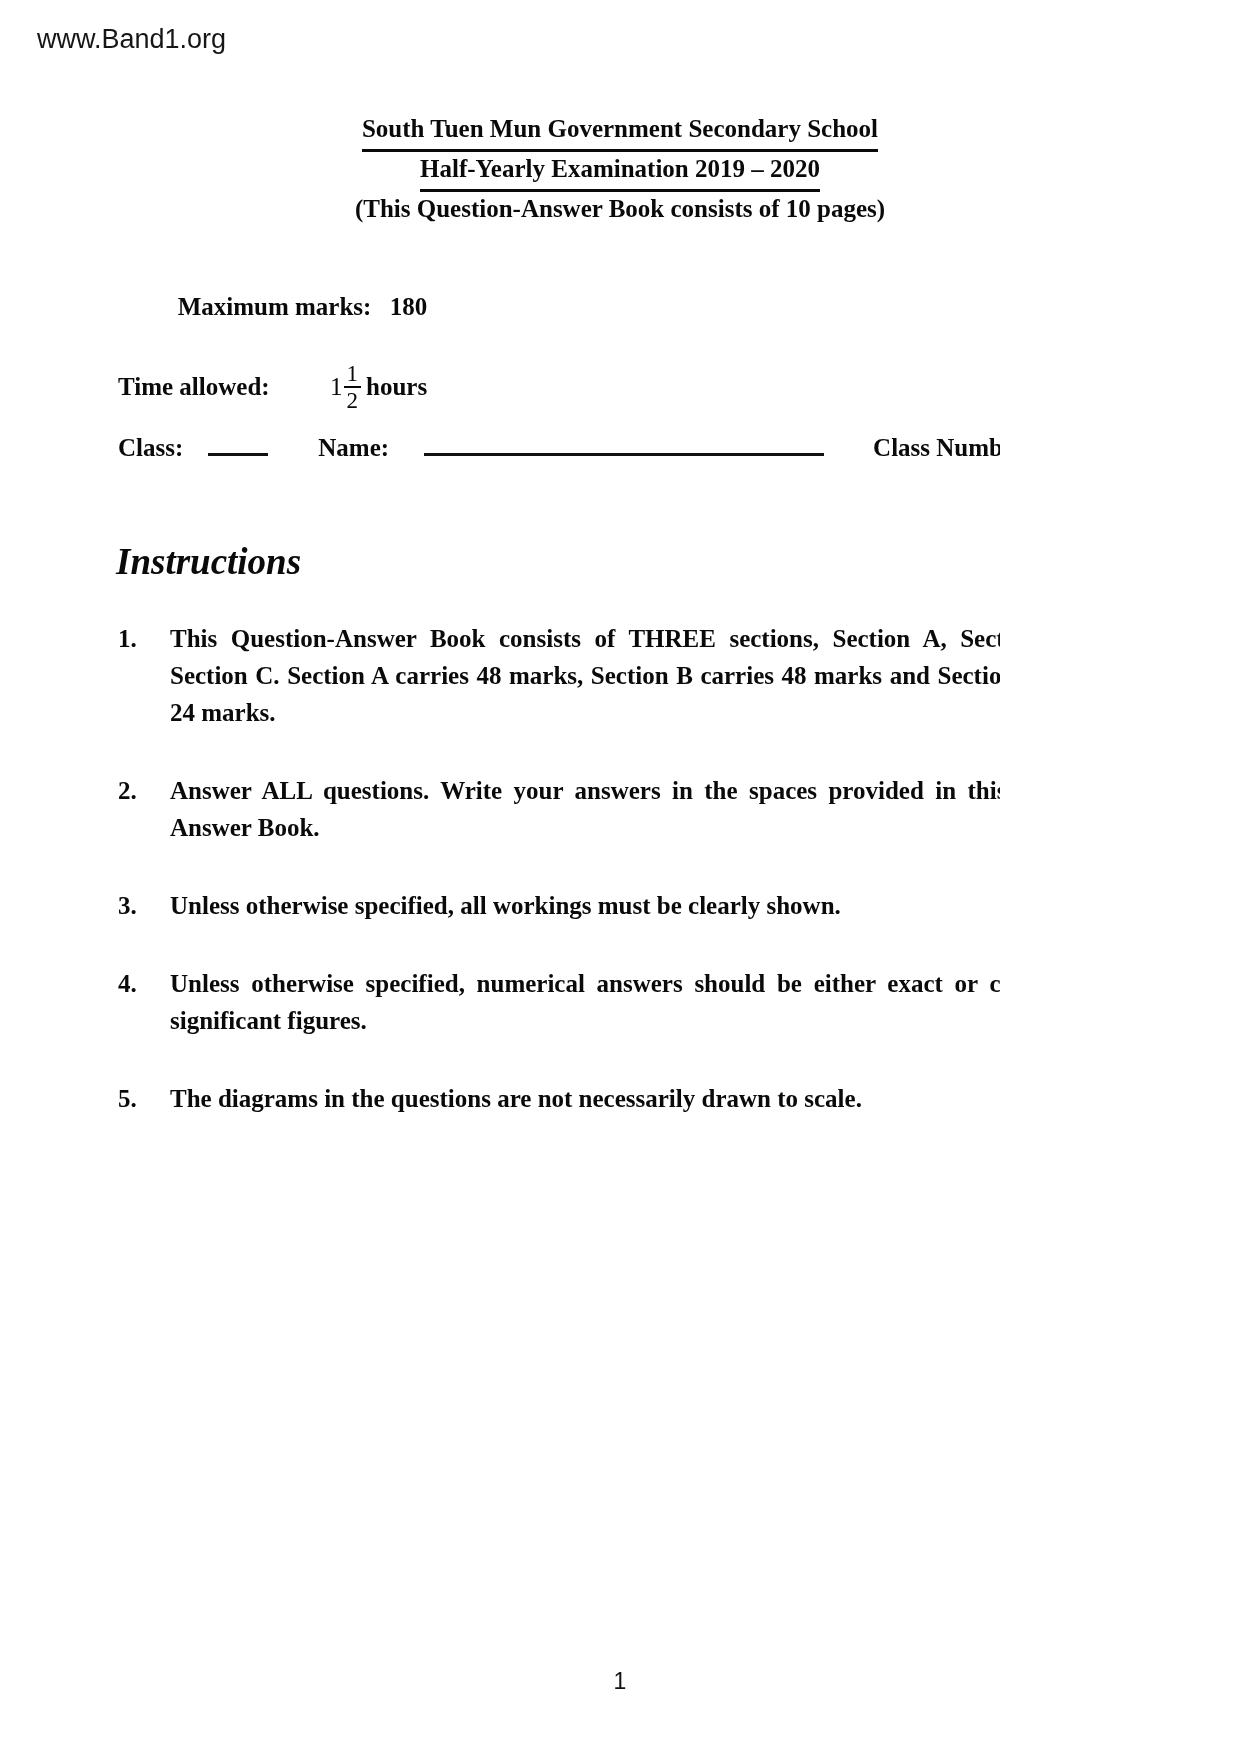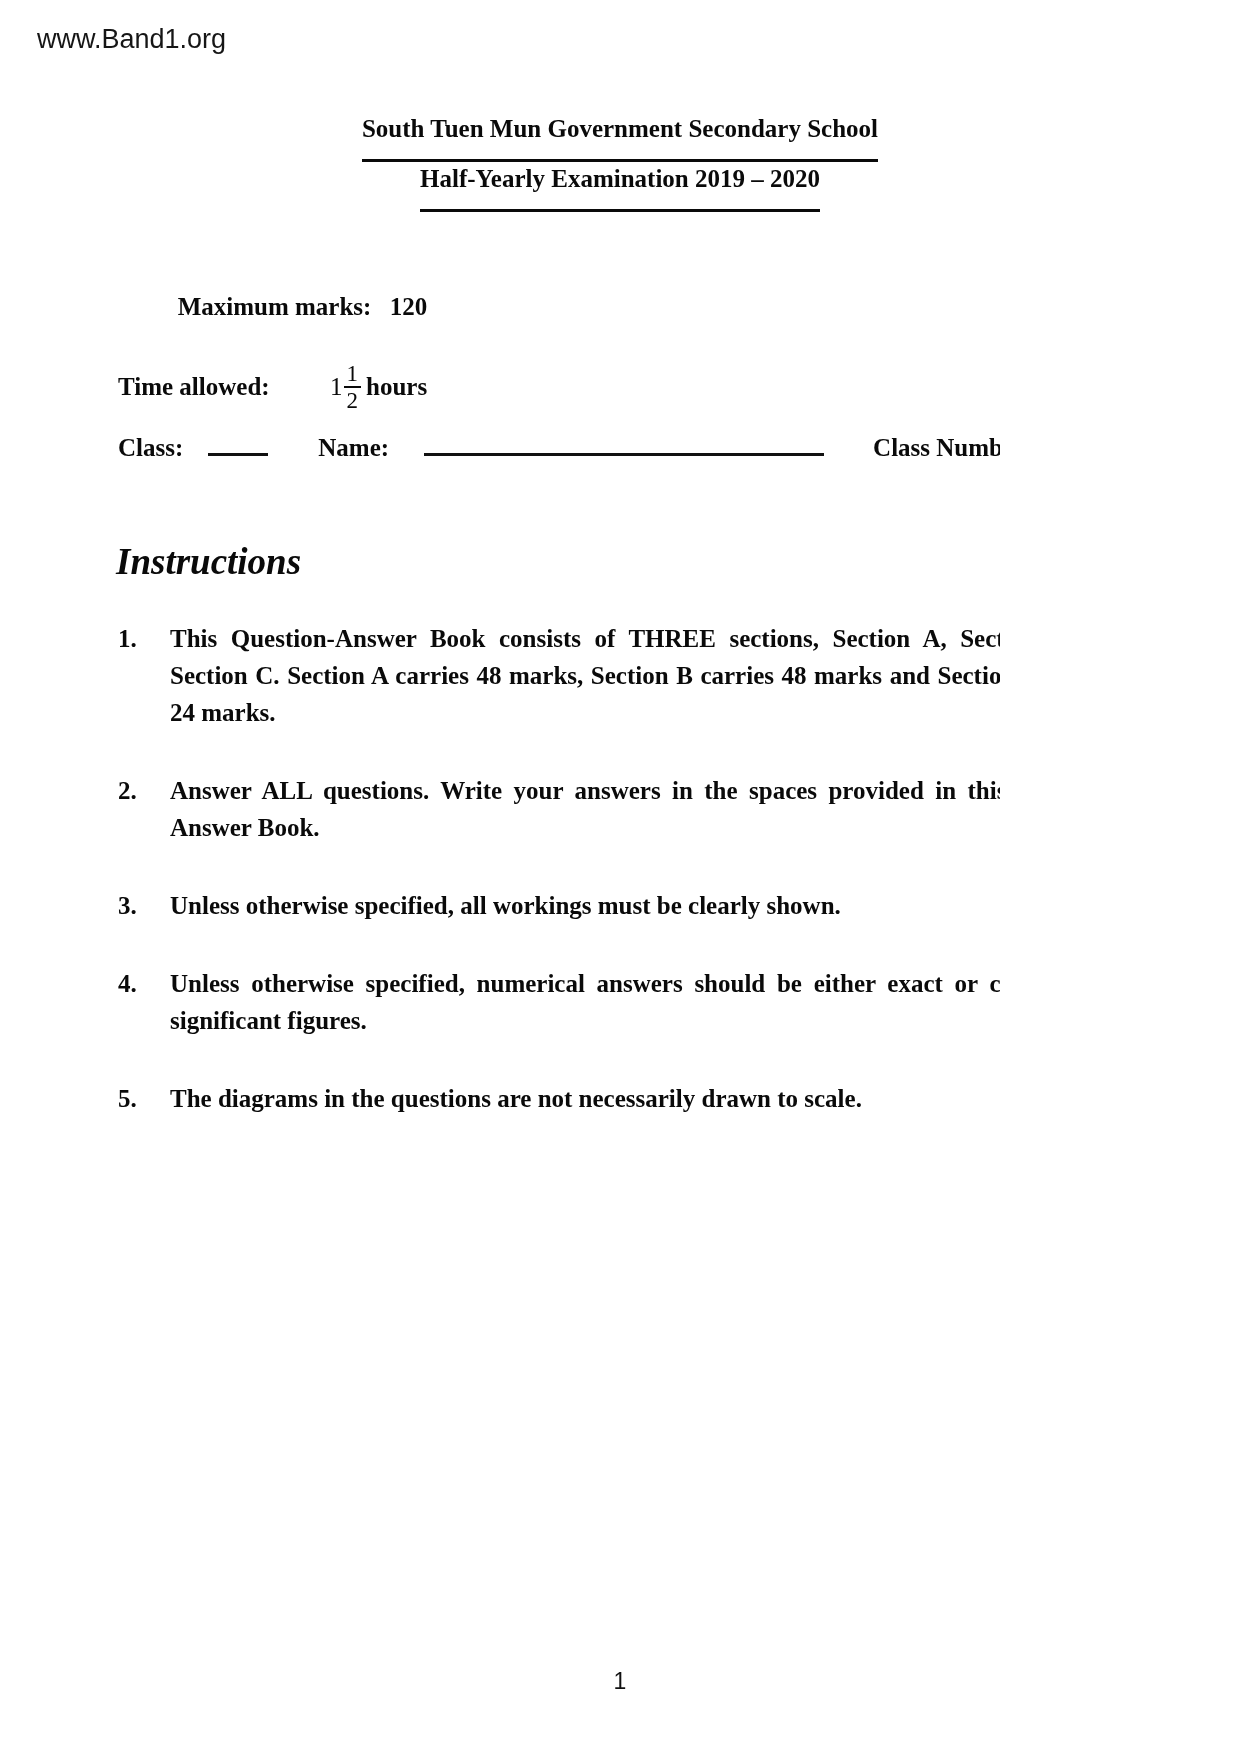--- a/index.html
+++ b/index.html
@@ -31,21 +31,21 @@
     width: 1240px;
     text-align: center;
     font-weight: bold;
     font-size: 25px;
     line-height: 33px;
   }
   .title-block .line { display: block; }
   .title-block .u {
     display: inline-block;
     border-bottom: 3px solid #0a0a0a;
-    padding-bottom: 14px;
+    padding-bottom: 4px;
   }
 
   
   .info-block { position: absolute; left: 118px; top: 293px; }
   .info-row { display: flex; align-items: baseline; font-weight: bold; font-size: 25px; justify-content: flex-end; }
   .info-row .label { display: inline-block; min-width: 212px; }
   .row-time { margin-top: 38px; align-items: center; height: 56px; display: flex; font-size: 25px; }
   .row-time .label { font-weight: bold; display: inline-block; min-width: 212px; }
   .time-value { display: inline-flex; align-items: center; font-weight: normal; }
   .frac {
@@ -123,26 +123,27 @@
 </head>
 <body>
 
 <div class="page">
 
   <div class="watermark">www.Band1.org</div>
 
   <div class="title-block">
     <span class="line"><span class="u">South Tuen Mun Government Secondary School</span></span>
     <span class="line"><span class="u">Half-Yearly Examination 2019 – 2020</span></span>
+    <span class="line">(This Question-Answer Book consists of 10 pages)</span>
   </div>
 
   <div class="info-block">
     <div class="info-row">
       <span class="label">Maximum marks:</span>
-      <span class="value">120</span>
+      <span class="value">180</span>
     </div>
     <div class="row-time">
       <span class="label">Time allowed:</span>
       <span class="time-value">
         <span>1</span>
         <span class="frac">
           <span class="num">1</span>
           <span class="den">2</span>
         </span>
         <span class="time-unit">hours</span>

